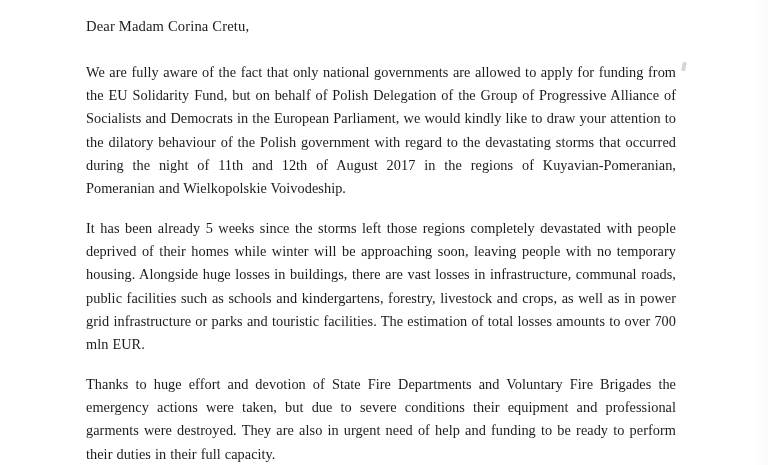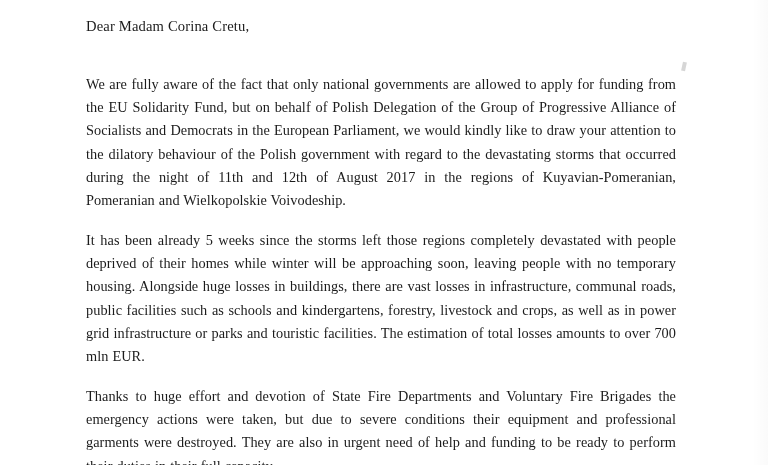--- a/index.html
+++ b/index.html
@@ -32,21 +32,21 @@
   }
   .para {
     font-size: 14.3px;
     line-height: 1.62;
     text-align: justify;
     margin: 17px 0 0 0;
     letter-spacing: 0.05px;
     word-spacing: 0.4px;
   }
   .para.first-body {
-    margin-top: 36px;
+    margin-top: 24px;
   }
   
   .scan-edge-right {
     position: absolute;
     top: 0;
     right: 0;
     width: 16px;
     height: 465px;
     background: linear-gradient(to right, rgba(255,255,255,0) 0%, rgba(0,0,0,0.02) 100%);
     pointer-events: none;

